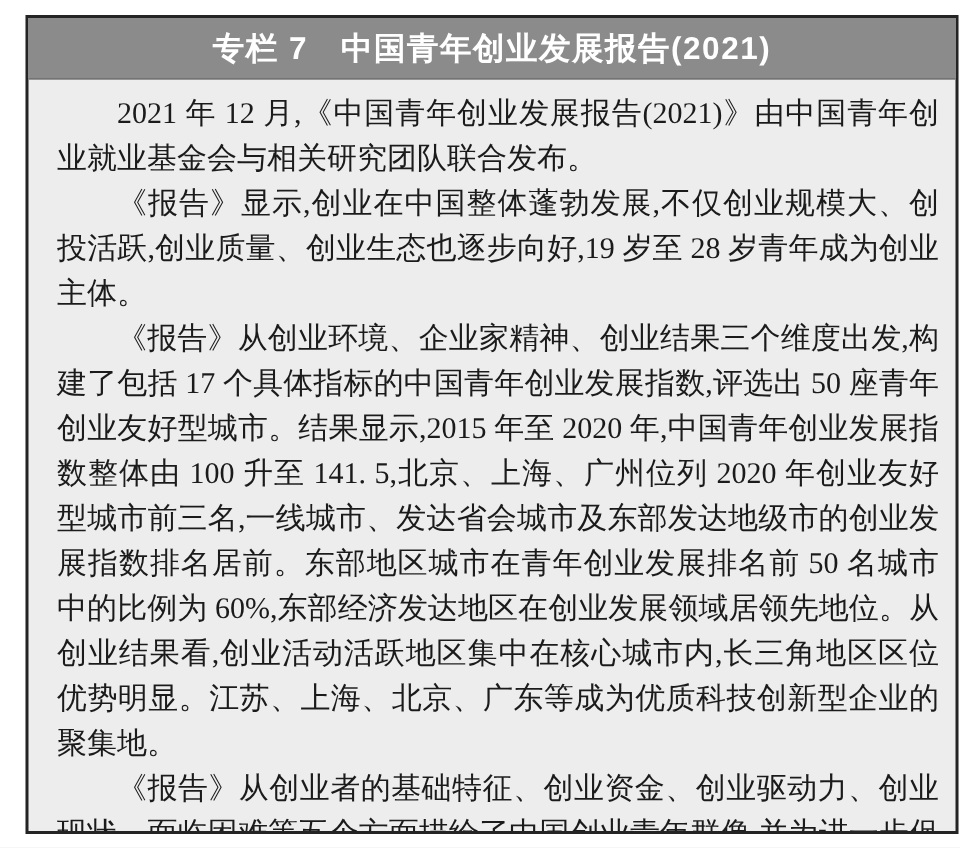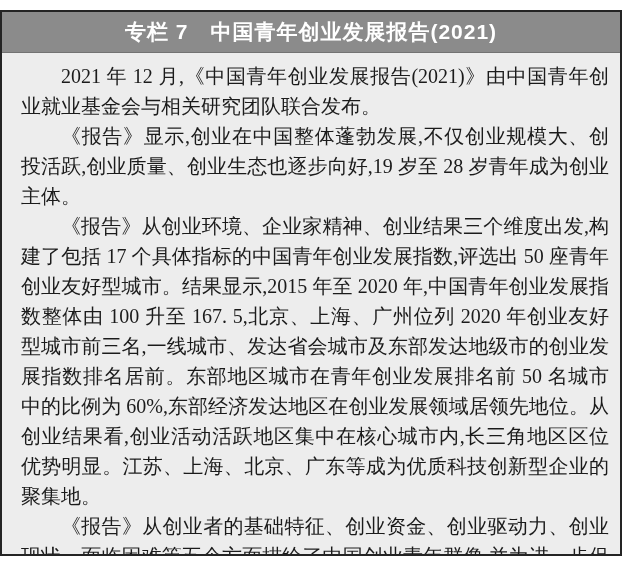--- a/index.html
+++ b/index.html
@@ -13,21 +13,21 @@
   }
   *{margin:0;padding:0;box-sizing:border-box;}
   html,body{width:640px;height:565px;overflow:hidden;}
   body{
     background:var(--page-bg);
     font-family:"Liberation Serif","DejaVu Serif",serif;
     position:relative;
   }
   .panel{
     position:absolute;
-    left:0; top:10px;
+    left:17px; top:10px;
     width:622px; height:546px;
     border:2px solid var(--panel-border);
     background:var(--body-bg);
     display:flex;
     flex-direction:column;
   }
   .panel-header{
     height:41px;
     flex:0 0 41px;
     background:var(--header-bg);
@@ -61,16 +61,16 @@
 </head>
 <body>
 
 <div class="panel">
   <div class="panel-header">
     <span class="panel-title">专栏 7　中国青年创业发展报告(2021)</span>
   </div>
   <div class="panel-body">
     <p>2021 年 12 月,《中国青年创业发展报告(2021)》由中国青年创业就业基金会与相关研究团队联合发布。</p>
     <p>《报告》显示,创业在中国整体蓬勃发展,不仅创业规模大、创投活跃,创业质量、创业生态也逐步向好,19 岁至 28 岁青年成为创业主体。</p>
-    <p>《报告》从创业环境、企业家精神、创业结果三个维度出发,构建了包括 17 个具体指标的中国青年创业发展指数,评选出 50 座青年创业友好型城市。结果显示,2015 年至 2020 年,中国青年创业发展指数整体由 100 升至 167. 5,北京、上海、广州位列 2020 年创业友好型城市前三名,一线城市、发达省会城市及东部发达地级市的创业发展指数排名居前。东部地区城市在青年创业发展排名前 50 名城市中的比例为 60%,东部经济发达地区在创业发展领域居领先地位。从创业结果看,创业活动活跃地区集中在核心城市内,长三角地区区位优势明显。江苏、上海、北京、广东等成为优质科技创新型企业的聚集地。</p>
+    <p>《报告》从创业环境、企业家精神、创业结果三个维度出发,构建了包括 17 个具体指标的中国青年创业发展指数,评选出 50 座青年创业友好型城市。结果显示,2015 年至 2020 年,中国青年创业发展指数整体由 100 升至 141. 5,北京、上海、广州位列 2020 年创业友好型城市前三名,一线城市、发达省会城市及东部发达地级市的创业发展指数排名居前。东部地区城市在青年创业发展排名前 50 名城市中的比例为 60%,东部经济发达地区在创业发展领域居领先地位。从创业结果看,创业活动活跃地区集中在核心城市内,长三角地区区位优势明显。江苏、上海、北京、广东等成为优质科技创新型企业的聚集地。</p>
     <p>《报告》从创业者的基础特征、创业资金、创业驱动力、创业现状、面临困难等五个方面描绘了中国创业青年群像,并为进一步促进青年创业发展提出意见建议。</p>
   </div>
 </div>
 
 </body></html>

